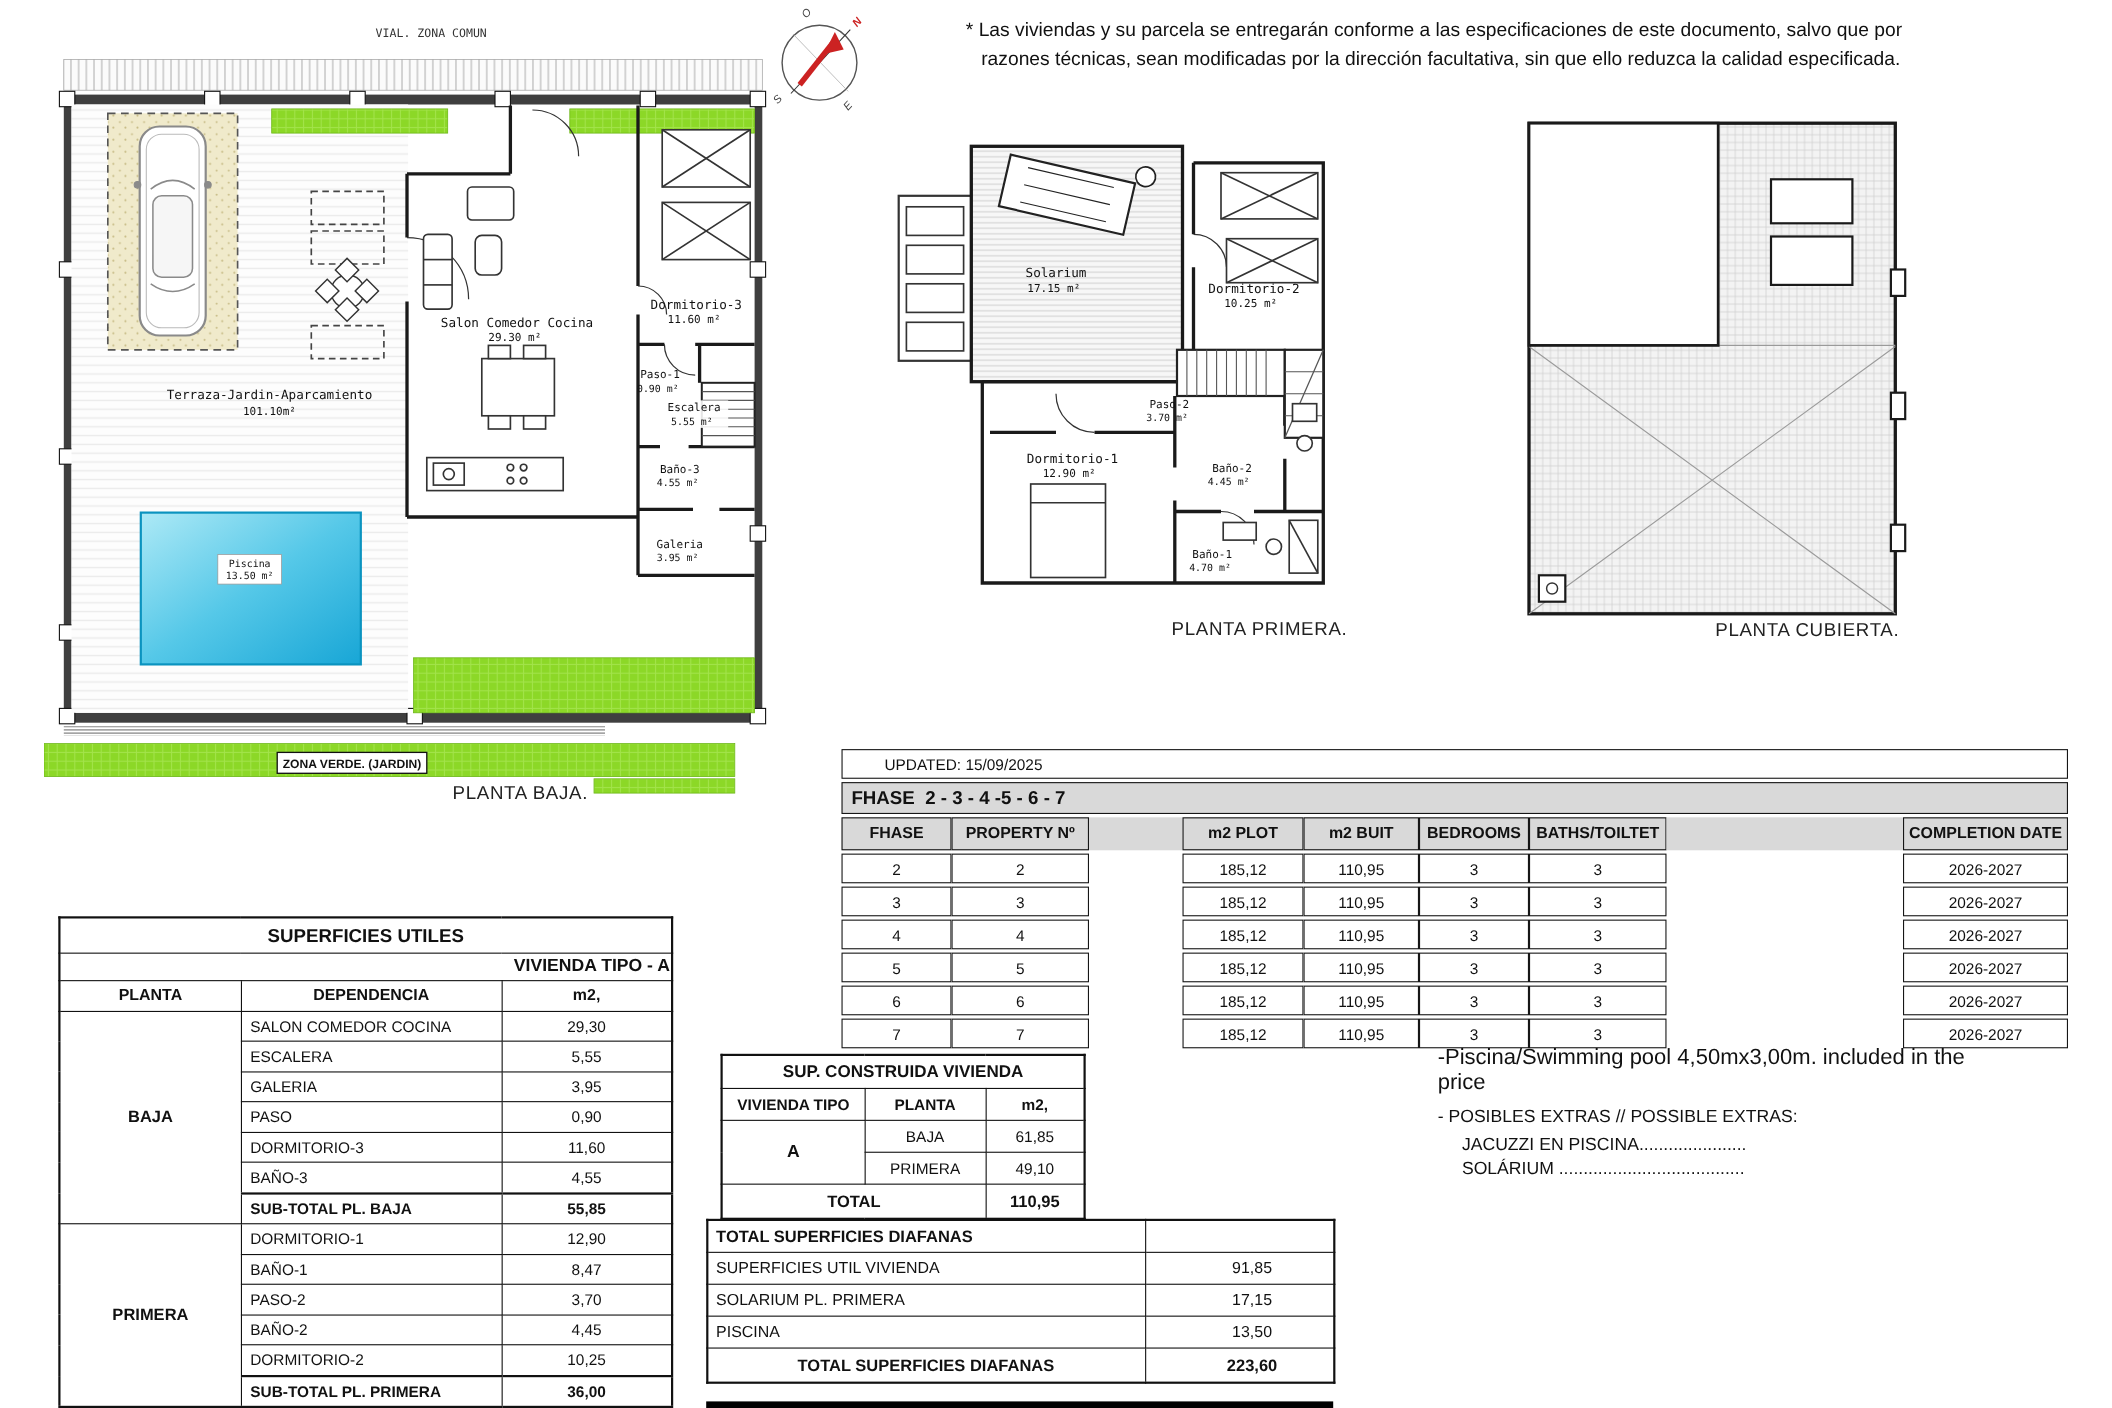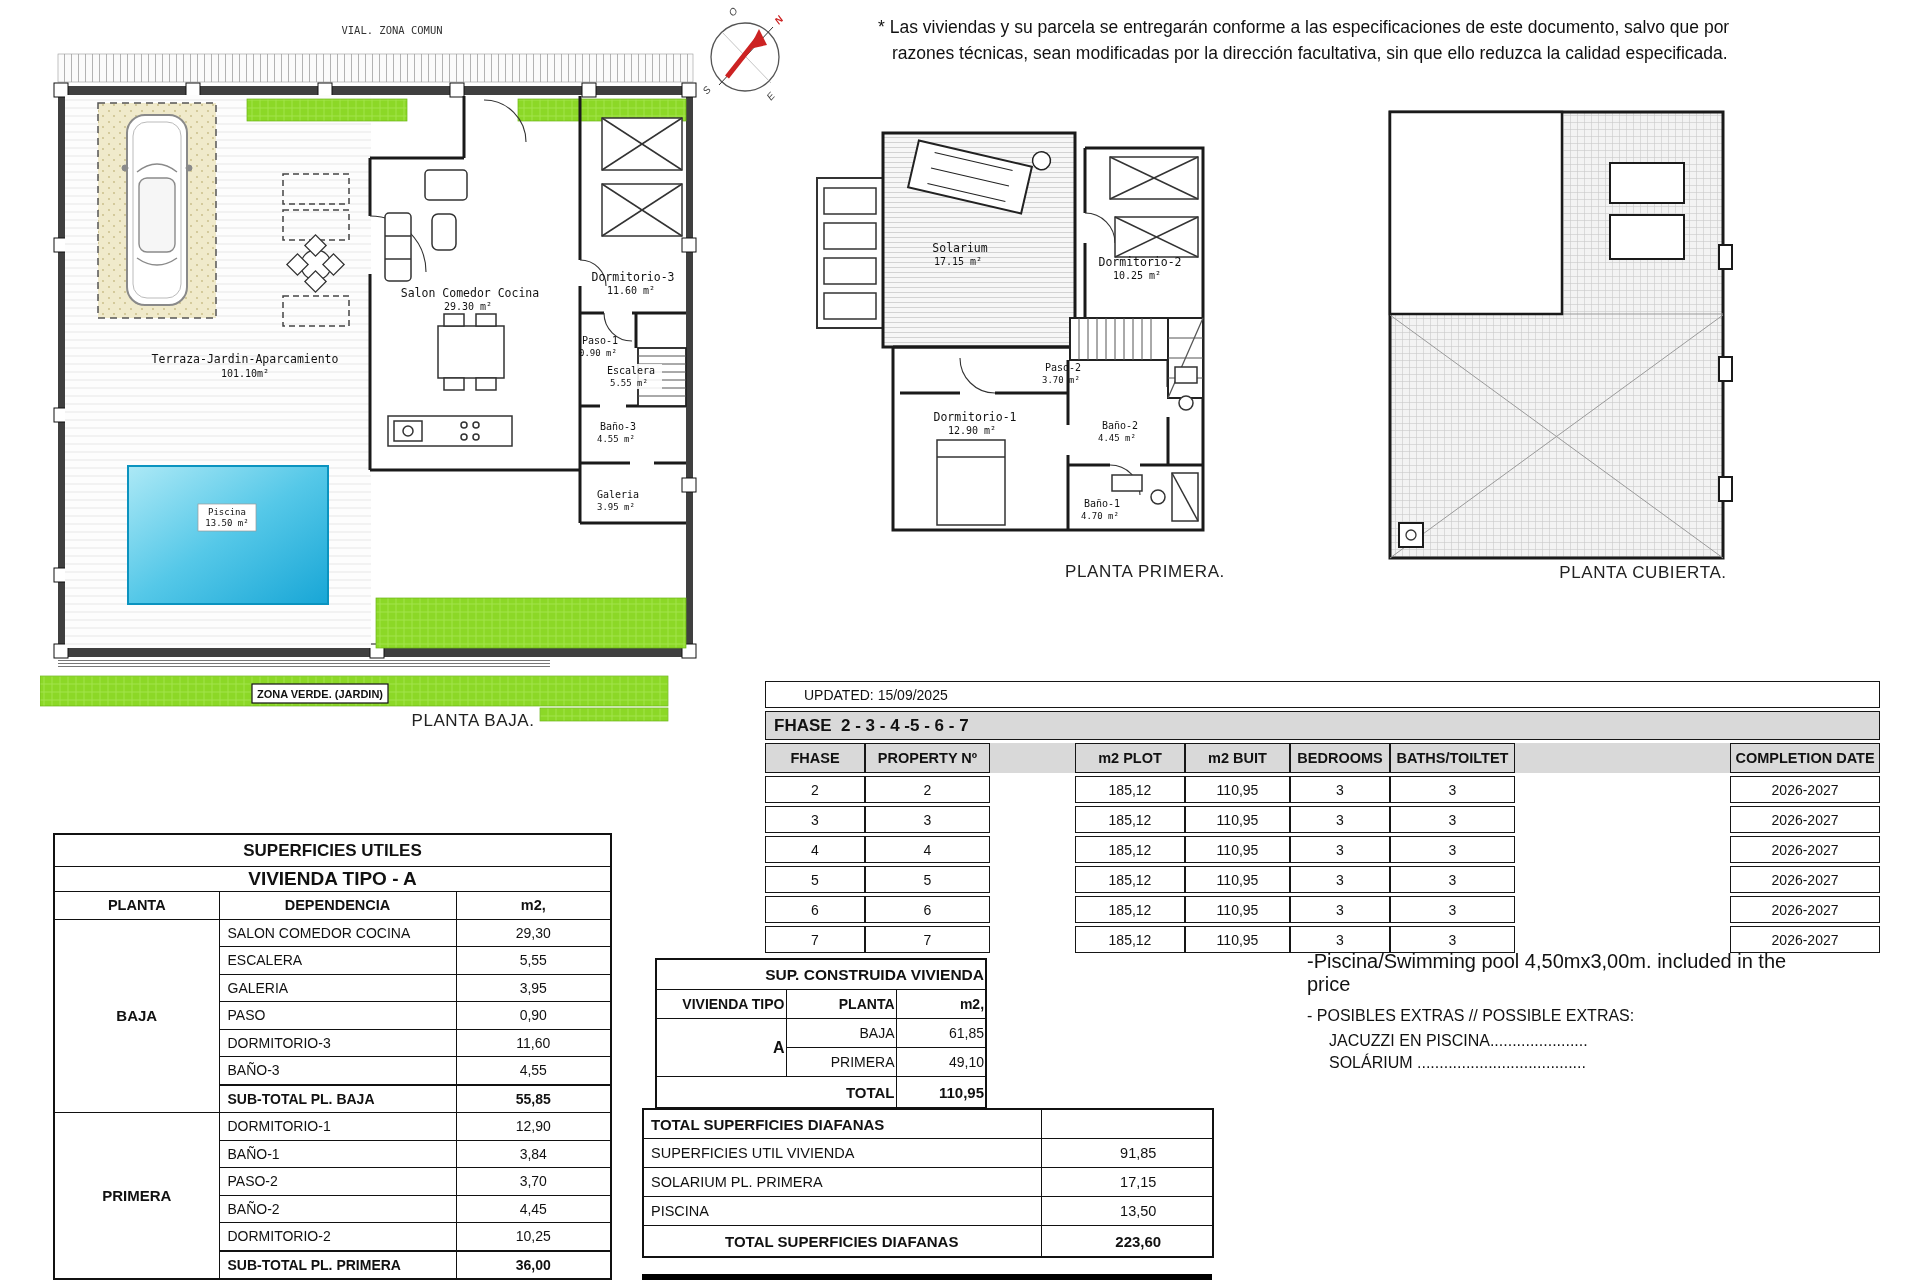--- a/index.html
+++ b/index.html
@@ -23,32 +23,32 @@
   .phase td.void{border:none;background:transparent;}
   .phase .p-updated td{text-align:left;padding-left:38px;font-size:14px;}
   .phase .p-banner td{background:#d9d9d9;text-align:left;font-weight:bold;font-size:17px;
                       padding-left:8px;white-space:pre;height:25px;}
   .phase .p-head td{background:#d9d9d9;font-weight:bold;font-size:14.5px;height:26px;margin-top:32px;}
 
   
   .su{position:absolute;left:53px;top:833px;width:557px;border:2.5px solid #111;font-size:14px;}
   .su td{border:1.6px solid #111;height:24.5px;}
   .su .t{font-size:17px;font-weight:bold;text-align:center;height:29px;margin-top:30px;}
-  .su .st{font-size:19px;font-weight:bold;text-align:center;height:22px;}
+  .su .st{font-size:16px;font-weight:bold;text-align:right;height:22px;}
   .su .hd td{font-weight:bold;text-align:center;font-size:14.5px;}
   .su .planta{font-weight:bold;text-align:center;font-size:15px;}
   .su .dep{padding-left:8px;}
   .su .m2{text-align:center;}
   .su .b td{font-weight:bold;border-top:2.3px solid #111;}
   .su .tot td{font-weight:bold;border-top:2.3px solid #111;}
   .su .tot .dep{text-align:center;padding-left:0;}
 
   
   .sc{position:absolute;left:655px;top:958px;width:330px;border:2.5px solid #111;font-size:14px;}
-  .sc td{border:1.6px solid #111;text-align:right;height:26px;margin-left:28px;}
+  .sc td{border:1.6px solid #111;text-align:center;height:26px;margin-left:28px;}
   .sc .t{font-weight:bold;font-size:15.5px;height:27px;}
   .sc .hd td{font-weight:bold;font-size:14px;}
   .sc .tipo{font-weight:bold;font-size:16px;}
   .sc .tot td{font-weight:bold;font-size:15px;height:28px;}
 
   
   .df{position:absolute;left:642px;top:1108px;width:570px;border:2.5px solid #111;font-size:14.5px;}
   .df td{border:1.6px solid #111;height:26px;padding-left:24px;}
   .df .lbl{padding-left:7px;}
   .df .val{text-align:center;}
@@ -546,21 +546,21 @@
       <td class="dep">SUB-TOTAL PL. BAJA</td>
       <td class="m2">55,85</td>
     </tr>
     <tr>
       <td class="planta" rowspan="6">PRIMERA</td>
       <td class="dep">DORMITORIO-1</td>
       <td class="m2">12,90</td>
     </tr>
     <tr>
       <td class="dep">BAÑO-1</td>
-      <td class="m2">3,84</td>
+      <td class="m2">8,47</td>
     </tr>
     <tr>
       <td class="dep">PASO-2</td>
       <td class="m2">3,70</td>
     </tr>
     <tr>
       <td class="dep">BAÑO-2</td>
       <td class="m2">4,45</td>
     </tr>
     <tr>

